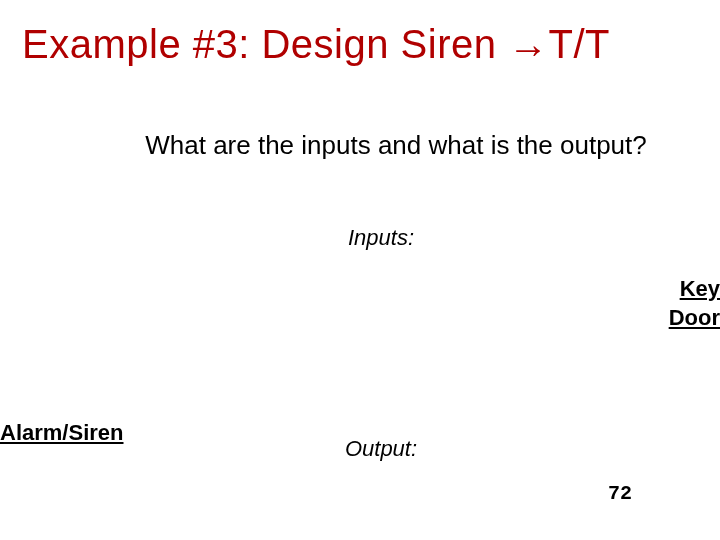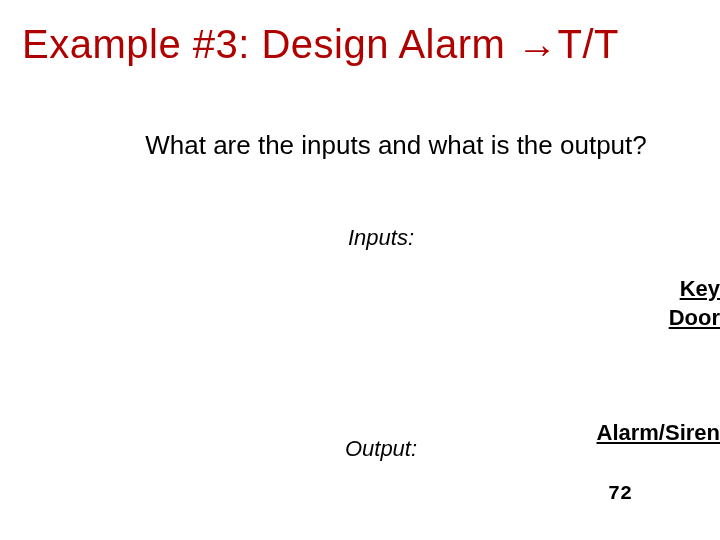--- a/index.html
+++ b/index.html
@@ -7,28 +7,28 @@
            font-family:Arial, Helvetica, sans-serif; color:#000; position:relative; }
     .title { position:absolute; left:22px; top:22px; font-size:40px;
              color:#b00000; letter-spacing:0.5px; }
     .subtitle { position:absolute; width:100%; top:130px; text-align:center;
                 font-size:26px;padding-left:36px; }
     .label { width:100%; text-align:center; font-size:22px; font-style:italic; position:absolute;padding-left:21px; }
     .inputsLabel { top:225px; }
     .list { position:absolute; width:100%; top:275px; text-align:right;
             font-size:22px; font-weight:bold; text-decoration:underline; line-height:1.3; }
     .outputLabel { top:395px;margin-top:41px; }
-    .outputVal { position:absolute; width:100%; top:420px; text-align:right;
+    .outputVal { position:absolute; width:100%; top:420px; text-align:left;
                  font-size:22px; font-weight:bold; text-decoration:underline; }
     .pageNum { position:absolute; right:88px; bottom:35px; font-size:20px; font-weight:bold;font-family:Liberation Mono, monospace; }
   </style>
 </head>
 <body>
 
-<div class="title">Example #3: Design Alarm →T/T</div>
+<div class="title">Example #3: Design Siren →T/T</div>
 <div class="subtitle">What are the inputs and what is the output?</div>
 
 <div class="label inputsLabel">Inputs:</div>
 <div class="list">
   <div>Key</div>
   <div>Door</div>
 </div>
 
 <div class="label outputLabel">Output:</div>
 <div class="outputVal">Alarm/Siren</div>

